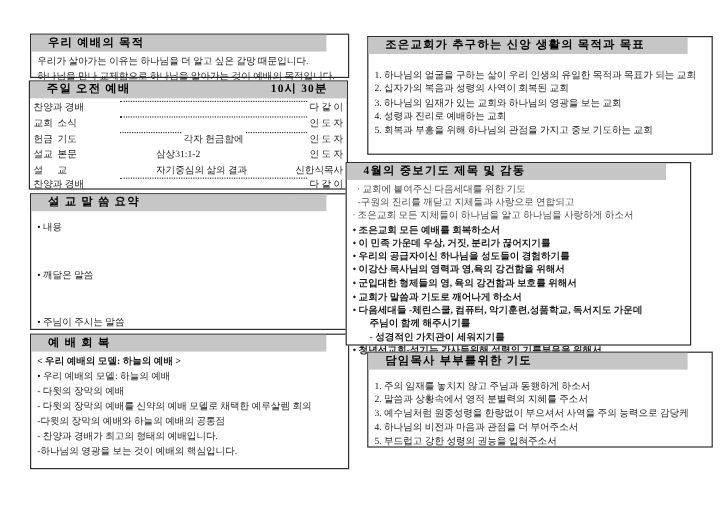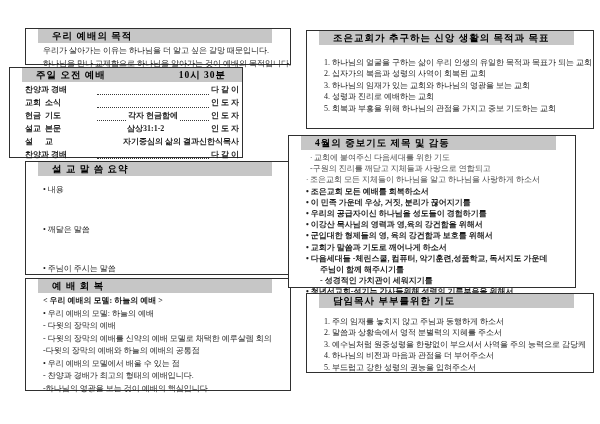--- a/index.html
+++ b/index.html
@@ -3,31 +3,31 @@
 <meta charset="utf-8">
 <style>
   html,body{margin:0;padding:0;}
   body{
     width:600px;height:424px;position:relative;background:#ffffff;
     font-family:"Liberation Serif","DejaVu Serif",serif;
     color:#1c1c1c;overflow:hidden;
   }
   .box{
     position:absolute;border:1px solid #2f2f2f;background:#fff;
-    box-sizing:border-box;font-size:8px;line-height:12.5px;padding-left:12px;
+    box-sizing:border-box;font-size:8px;line-height:12.5px;
   }
   .bar{
     background:#c6c6c6;color:#000;font-weight:bold;font-size:9.5px;
     line-height:12px;padding:1px 0 1px 14px;width:93%;
     box-sizing:border-box;letter-spacing:1px;white-space:pre;
   }
   .bar.full{width:100%;display:flex;justify-content:space-between;padding-right:16px;}
   .pad{padding:2px 5px 0 5px;}
   .line{white-space:pre;}
-  .srow{display:flex;align-items:flex-end;height:12.9px;padding:0 3px;font-weight:bold;}
+  .srow{display:flex;align-items:flex-start;height:12.9px;padding:0 3px;}
   .s-item{white-space:pre;min-width:70px;}
   .s-mid{white-space:pre;}
   .s-person{white-space:pre;}
   .lead{flex:1;border-bottom:1px dotted #3a3a3a;height:0;margin:0 2px 2px 2px;}
   .sp{flex:1;}
   .gap30{width:32px;}
   .bullet-item{margin-bottom:27px;white-space:pre;}
   .bullet-item.last{margin-bottom:4px;}
   .num{line-height:11.4px;white-space:pre;}
   .dim{color:#4d4d4d;}
@@ -42,21 +42,21 @@
 <body>
 
 <div class="box" style="left:25px;top:28px;width:266px;height:37px;">
   <div class="bar">우리 예배의 목적</div>
   <div class="pad">
     <div class="line">우리가 살아가는 이유는 하나님을 더 알고 싶은 갈망 때문입니다.</div>
     <div class="line">하나님을 만나 교제함으로 하나님을 알아가는 것이 예배의 목적입니다.</div>
   </div>
 </div>
 
-<div class="box" style="left:9px;top:67px;width:234px;height:91px;">
+<div class="box" style="left:24px;top:67px;width:266px;height:91px;">
   <div class="bar full">
     <span>주일 오전 예배</span>
     <span>10시 30분</span>
   </div>
   <div style="padding-top:2px;">
     <div class="srow">
       <span class="s-item">찬양과 경배</span>
       <span class="lead"></span>
       <span class="s-person">다 같 이</span>
     </div>
@@ -109,21 +109,20 @@
 </div>
 
 <div class="box" style="left:25px;top:278px;width:266px;height:113px;">
   <div class="bar">예 배 회 복</div>
   <div class="pad">
     <div class="line b">&lt; 우리 예배의 모델: 하늘의 예배 &gt;</div>
     <div class="line">• 우리 예배의 모델: 하늘의 예배</div>
     <div class="line">- 다윗의 장막의 예배</div>
     <div class="line">- 다윗의 장막의 예배를 신약의 예배 모델로 채택한 예루살렘 회의</div>
     <div class="line">-다윗의 장막의 예배와 하늘의 예배의 공통점</div>
-    <div class="line">• 우리 예배의 모델에서 배울 수 있는 점</div>
     <div class="line">- 찬양과 경배가 최고의 형태의 예배입니다.</div>
     <div class="line">-하나님의 영광을 보는 것이 예배의 핵심입니다.</div>
   </div>
 </div>
 
 <div class="box" style="left:306px;top:30px;width:288px;height:99px;">
   <div class="bar">조은교회가 추구하는 신앙 생활의 목적과 목표</div>
   <div class="pad topgap10">
     <div class="num">1. 하나님의 얼굴을 구하는 삶이 우리 인생의 유일한 목적과 목표가 되는 교회</div>
     <div class="num">2. 십자가의 복음과 성령의 사역이 회복된 교회</div>

